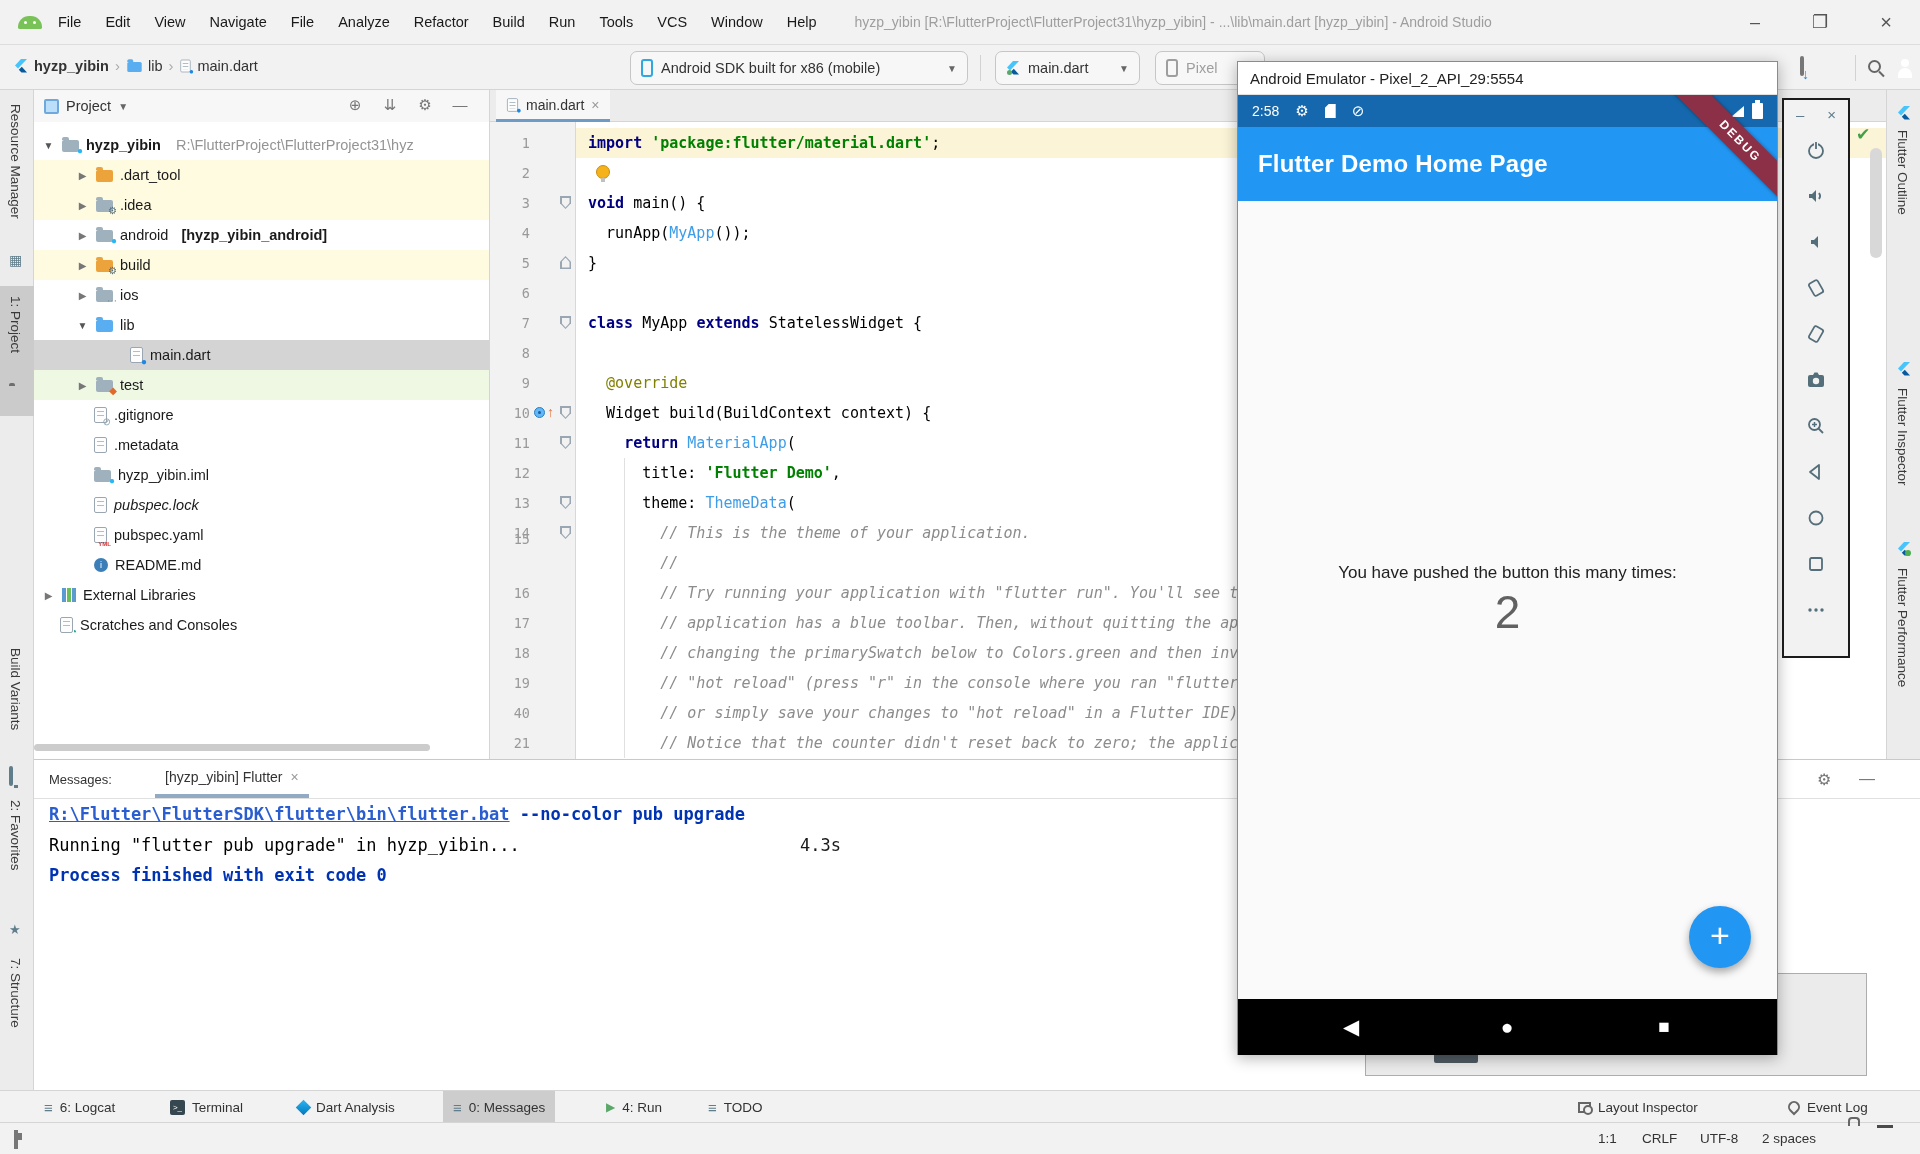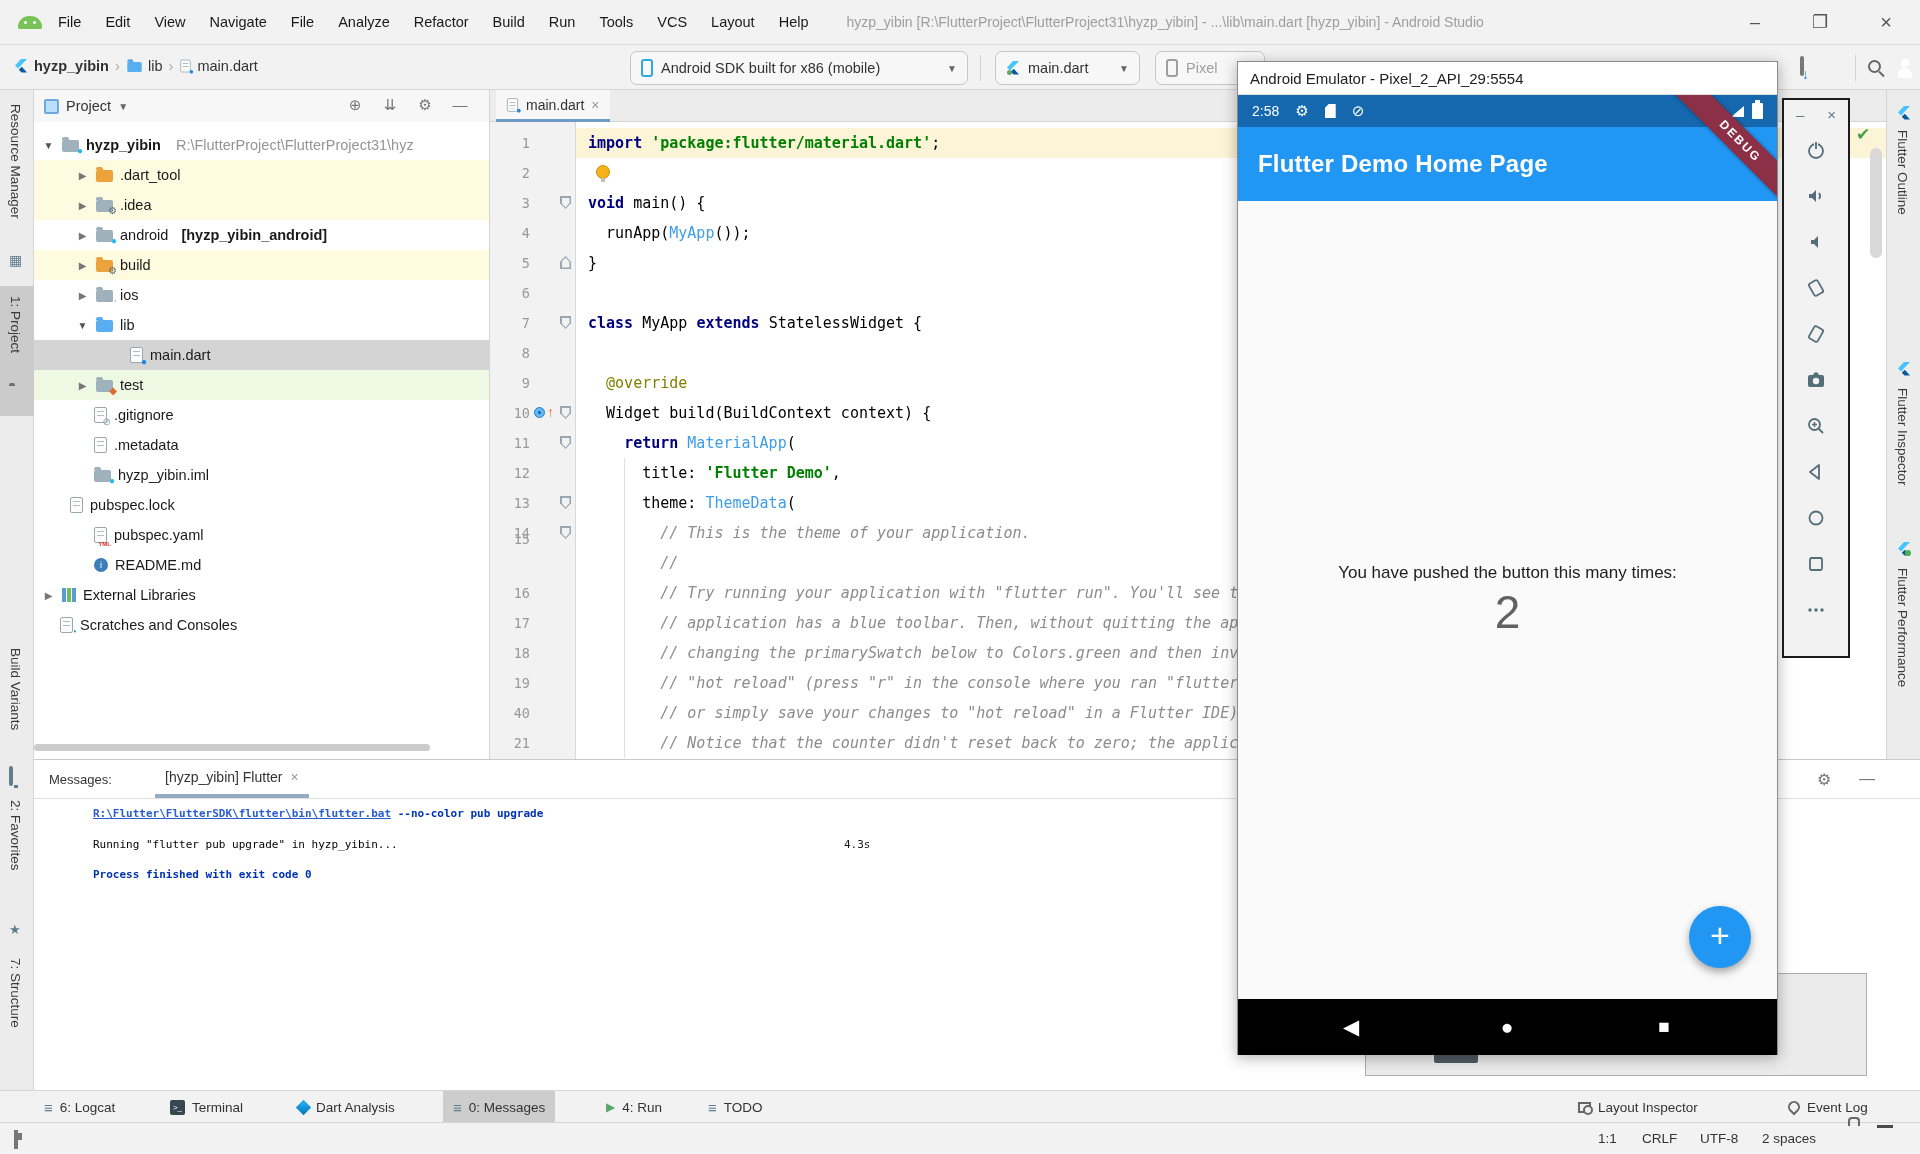--- a/index.html
+++ b/index.html
@@ -102,21 +102,21 @@
   .ovr-circle::after { content:''; position:absolute; left:3px; top:3px; width:3px; height:3px; border-radius:50%; background:#1b5e9b; }
   .impl-arrow { position:absolute; color:#E8743B; font-size:14px; font-weight:bold; line-height:13px; }
   .indent-guide { position:absolute; width:1px; background:#E0E0E0; }
   #inspect-ok { position:absolute; color:#43A047; font-size:17px; }
   #editor-scrollthumb { position:absolute; width:12px; border-radius:6px; background:#D8D8D8; }
 
   
   #messages { position:absolute; left:34px; top:759px; width:1886px; height:331px; background:#FFF; border-top:1px solid #C9C9C9; }
   #msg-header { height:39px; display:flex; align-items:center; font-size:13px; color:#333; border-bottom:1px solid #E0E0E0; }
   #msg-tab { position:absolute; left:121px; top:0; height:38px; display:flex; align-items:center; gap:8px; padding:0 10px; border-bottom:4px solid #93ABC2; color:#333; }
-  .msg-line { position:absolute; left:15px; height:30px; line-height:30px; font-family:"DejaVu Sans Mono",monospace; font-size:11px; white-space:pre;margin-left:44px; }
+  .msg-line { position:absolute; left:15px; height:30px; line-height:30px; font-family:"DejaVu Sans Mono",monospace; font-size:17px; white-space:pre; }
   .seg-lnk { color:#2A5DD0; text-decoration:underline; font-weight:bold; }
   .seg-sys { color:#0033B3; font-weight:bold; }
   .msg-ico { position:absolute; top:10px; font-size:16px; color:#777; }
 
   
   #bottombar { position:absolute; left:0; top:1090px; width:1920px; height:32px; background:#F2F2F2; border-top:1px solid #D5D5D5; }
   .bb-item { position:absolute; top:0; height:32px; display:flex; align-items:center; gap:7px; font-size:13.5px; color:#333; padding:0 10px; }
   .bb-active { background:#CDCDCD; }
   .lines-ico { color:#607D8B; font-size:15px; }
   .term-ico { width:15px; height:15px; background:#37474F; border-radius:2px; color:#fff; font-size:8px; line-height:15px; text-align:center; }
@@ -174,21 +174,21 @@
     <span class="menu-item">Edit</span>
     <span class="menu-item">View</span>
     <span class="menu-item">Navigate</span>
     <span class="menu-item">File</span>
     <span class="menu-item">Analyze</span>
     <span class="menu-item">Refactor</span>
     <span class="menu-item">Build</span>
     <span class="menu-item">Run</span>
     <span class="menu-item">Tools</span>
     <span class="menu-item">VCS</span>
-    <span class="menu-item">Layout</span>
+    <span class="menu-item">Window</span>
     <span class="menu-item">Help</span>
     <span id="win-title">hyzp_yibin [R:\FlutterProject\FlutterProject31\hyzp_yibin] - ...\lib\main.dart [hyzp_yibin] - Android Studio</span>
     <span class="winbtn" style="left:1735px;">–</span>
     <span class="winbtn" style="left:1800px;">❐</span>
     <span class="winbtn" style="left:1866px; font-size:20px;">×</span>
   </div>
 
   <div id="toolbar">
     <div class="abs" style="left:14px; top:12px; display:flex; align-items:center;">
       <span class="flutter-ico">
@@ -362,21 +362,21 @@
       <div class="trow" style="padding-left:60px;">
         <span class="pg"></span>
         <span>.metadata</span>
       </div>
       <div class="trow" style="padding-left:60px;">
         <span class="fld">
             <span class="ov" style="color:#29B6F6;">●</span>
           </span>
         <span>hyzp_yibin.iml</span>
       </div>
-      <div class="trow" style="padding-left:36px;">
+      <div class="trow" style="padding-left:60px;font-style:italic;">
         <span class="pg"></span>
         <span>pubspec.lock</span>
       </div>
       <div class="trow" style="padding-left:60px;">
         <span class="pg">
             <span class="ov" style="color:#D32F2F; font-size:6px; font-weight:bold;">YML</span>
           </span>
         <span>pubspec.yaml</span>
       </div>
       <div class="trow" style="padding-left:60px;">

